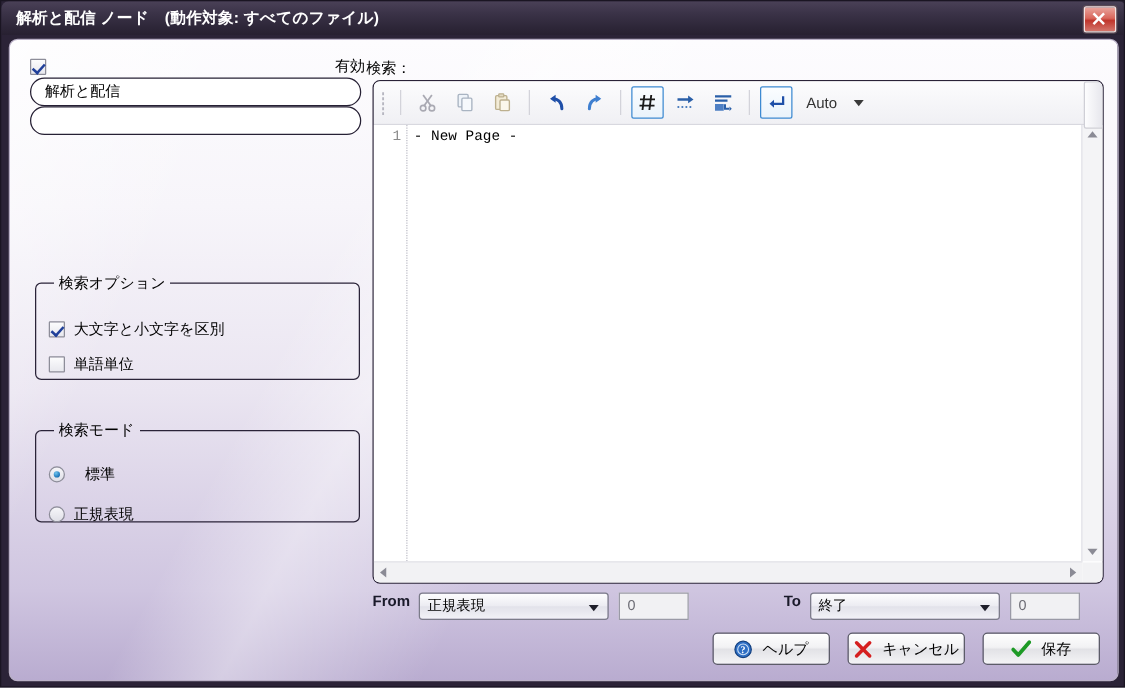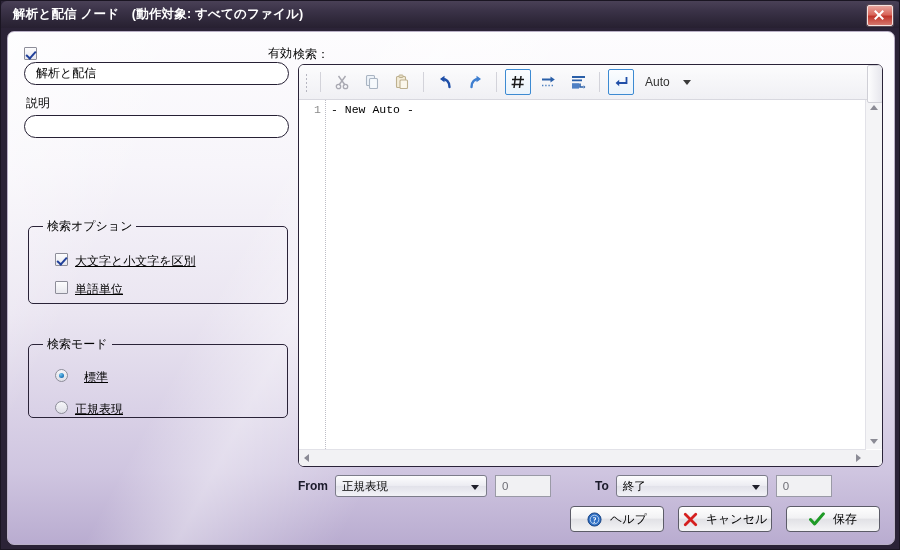--- a/index.html
+++ b/index.html
@@ -165,21 +165,21 @@
     width: 260px;
     height: 86px;
   }
   #group-mode {
     position: absolute;
     left: 20px;
     top: 304px;
     width: 260px;
     height: 82px;
   }
-  .opt-row { display: flex; gap: 7px; height: 20px; margin-left: 16px; text-decoration: underline; }
+  .opt-row { display: flex; align-items: center; gap: 7px; height: 20px; margin-left: 0; }
   #opt-case { margin-top: 10px; }
   #opt-word { margin-top: 8px; }
   #mode-std { margin-top: 8px; gap: 16px; }
   #mode-regex { margin-top: 12px; }
 
   .radio {
     width: 13px;
     height: 13px;
     border-radius: 50%;
     box-sizing: border-box;
@@ -326,21 +326,20 @@
   }
 
   
   #range-row {
     position: absolute;
     left: 290px;
     top: 442px;
     width: 590px;
     height: 24px;
     display: flex;
-    align-items: center;
   }
   .range-lbl { font-size: 12px; font-weight: bold; color: #1a1a2a; margin-right: 7px; }
   .combo {
     position: relative;
     width: 152px; height: 22px;
     box-sizing: border-box;
     border: 1px solid #7c7c8a;
     border-radius: 3px;
     background: linear-gradient(to bottom, #fdfdfe 0%, #ececf2 48%, #e2e2ea 52%, #f2f2f7 100%);
     font-size: 11.5px;
@@ -362,21 +361,21 @@
     box-sizing: border-box;
     margin-left: 8px;
     border: 1px solid #9a9aa6;
     background: #f1f1f3;
     font-size: 11.5px;
     font-family: "Liberation Sans", sans-serif;
     color: #6d6d75;
     padding-left: 6px;
     outline: none;
   }
-  #to-label { margin-left: 44px; }
+  #to-label { margin-left: 76px; }
 
   
   #footer {
     position: absolute;
     right: 14px;
     bottom: 12px;
     display: flex;
     gap: 14px;
   }
   .btn {
@@ -414,21 +413,20 @@
 
     <div id="left-col">
 
       <div class="row-check">
         <div class="cb checked"></div>
         <span class="lbl">有効</span>
       </div>
 
       <input class="pill-input" type="text" value="解析と配信" style="">
 
-      <div class="field-label">説明</div>
       <input class="pill-input" type="text" value="" style="">
     </div>
 
     <fieldset class="group" id="group-options">
       <legend>検索オプション</legend>
       <div class="opt-row" id="opt-case">
         <div class="cb checked"></div>
         <span class="lbl">大文字と小文字を区別</span>
       </div>
       <div class="opt-row" id="opt-word">
@@ -536,21 +534,21 @@
         </div>
 
         <span id="auto-label">Auto</span>
         <div id="auto-caret"></div>
       </div>
 
       <div id="editor-body">
         <div id="gutter">
           <div class="lineno">1</div>
         </div>
-        <div id="code-area">- New Auto -</div>
+        <div id="code-area">- New Page -</div>
 
         <div id="vscroll">
           <div id="vthumb"></div>
           <div class="arr arr-up"></div>
           <div class="arr arr-down"></div>
         </div>
         <div id="hscroll">
           <div class="arr arr-left"></div>
           <div class="arr arr-right"></div>
         </div>

